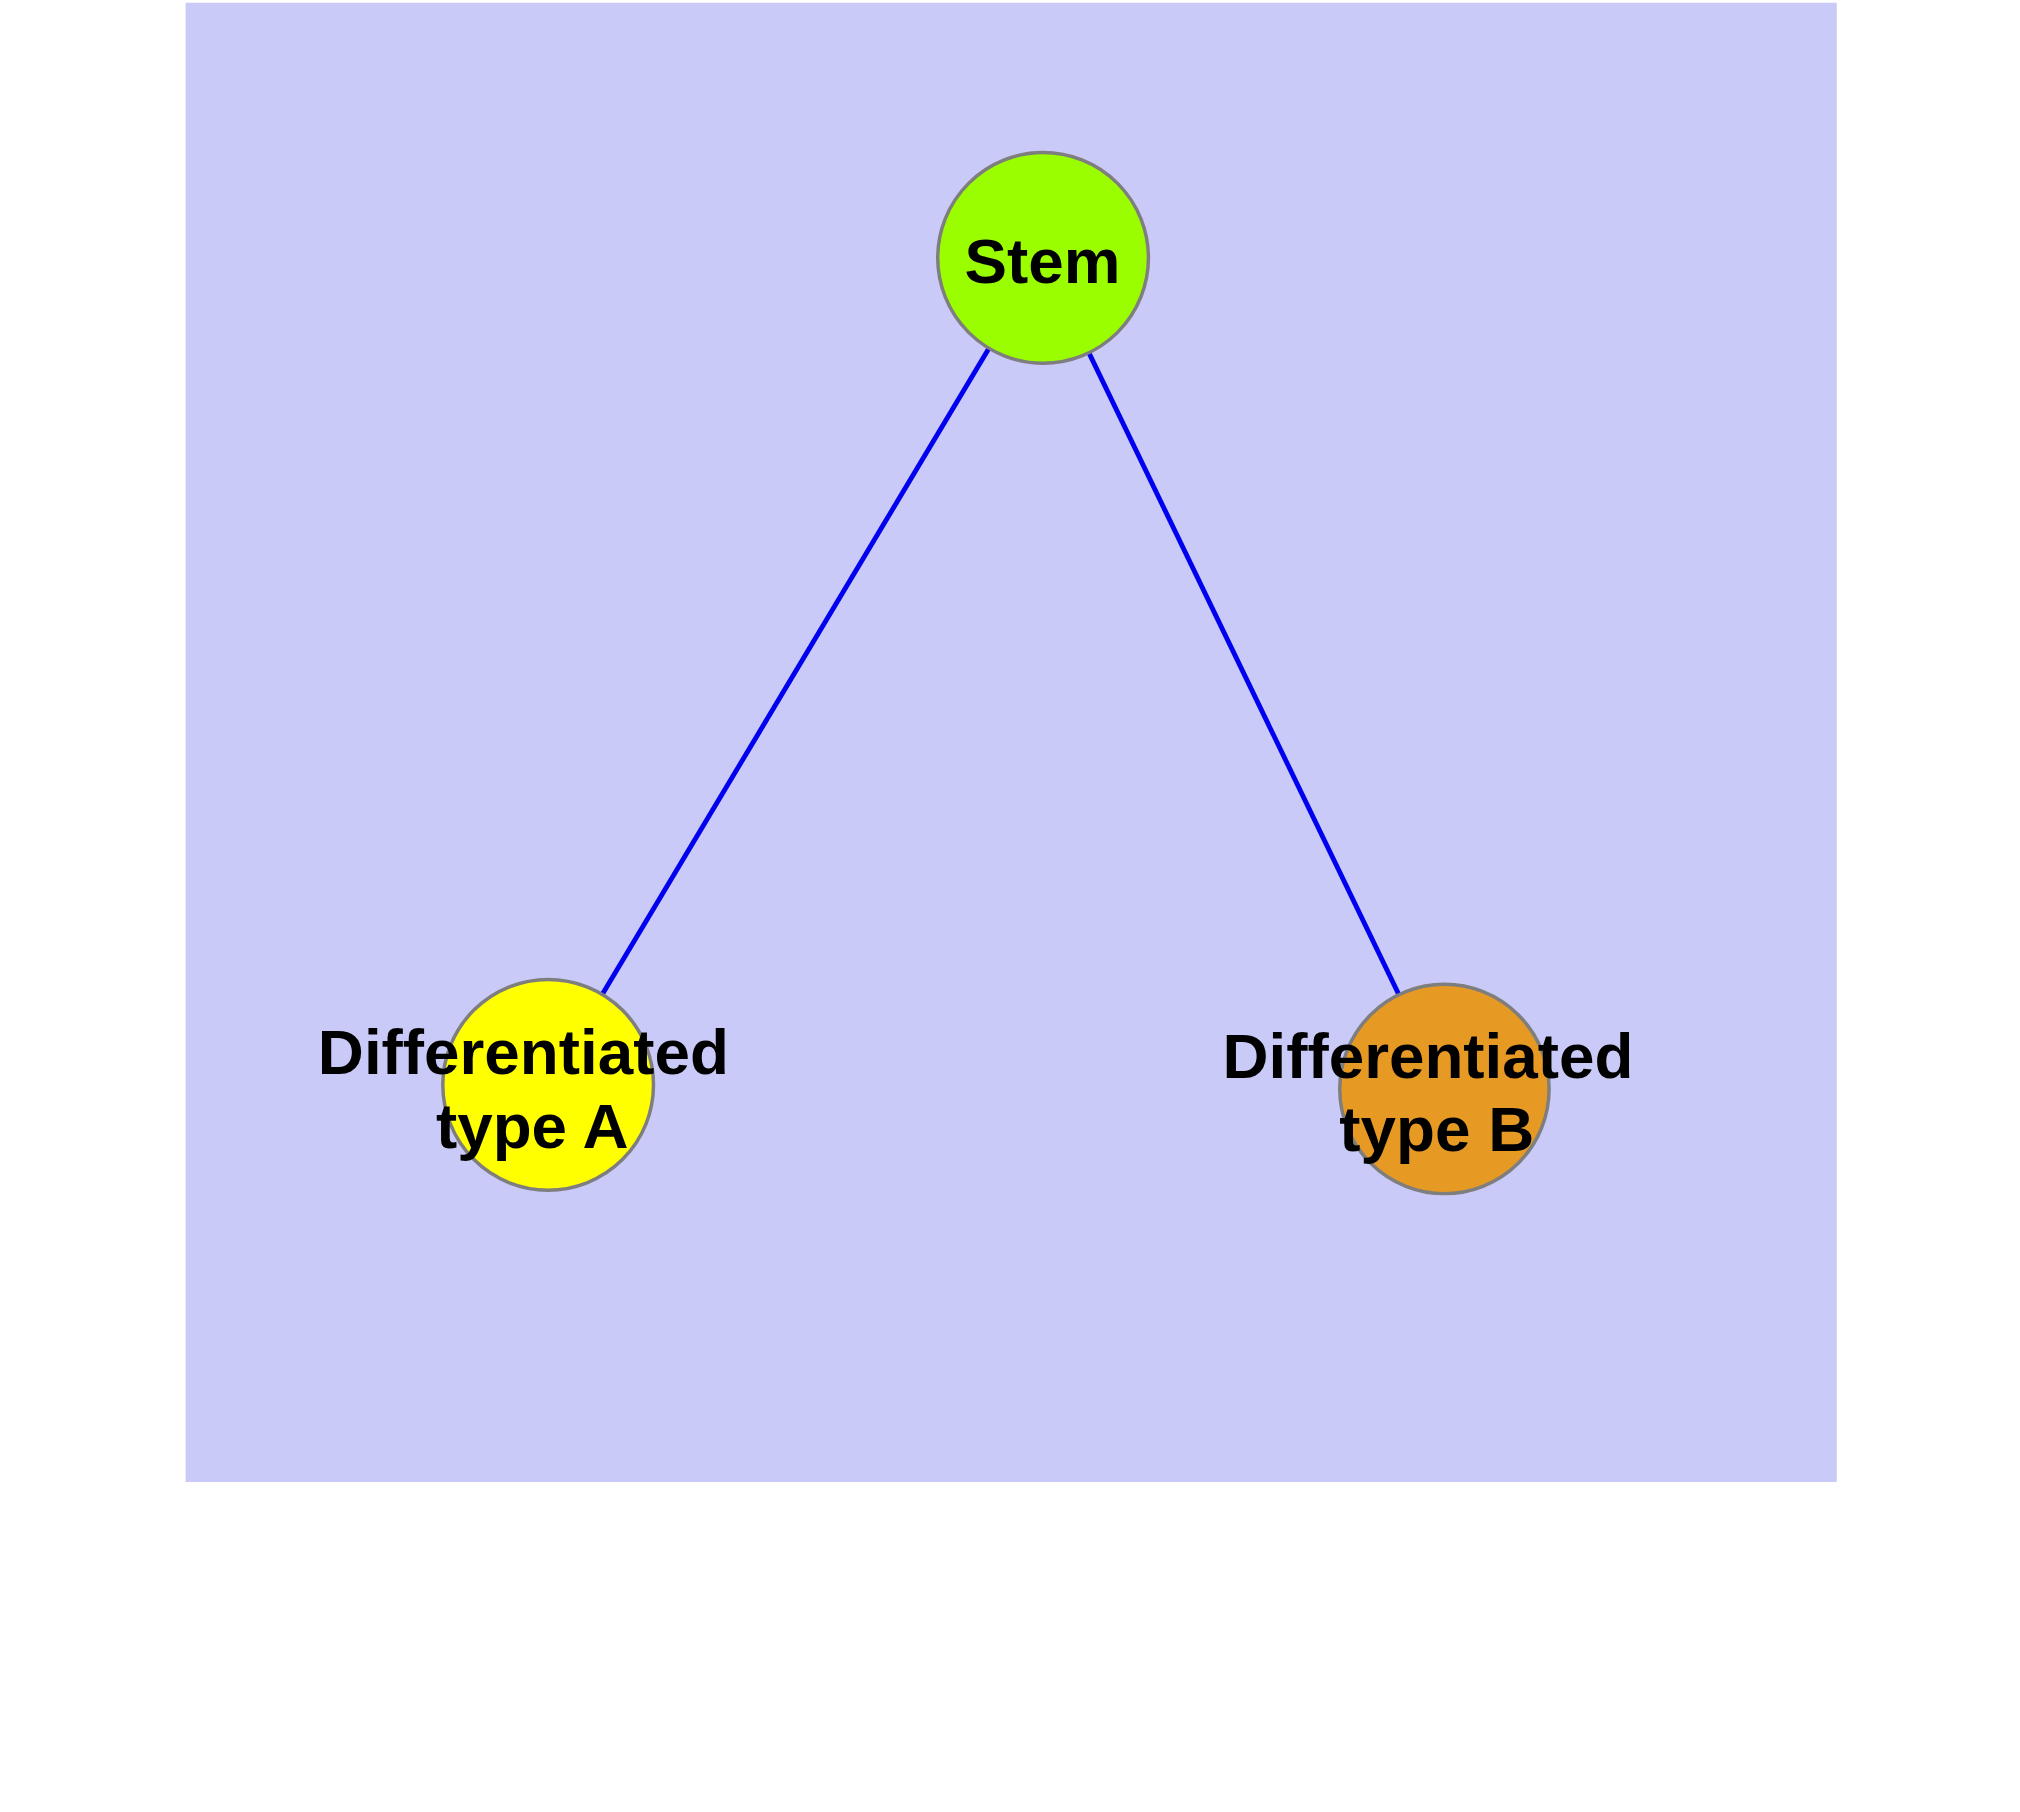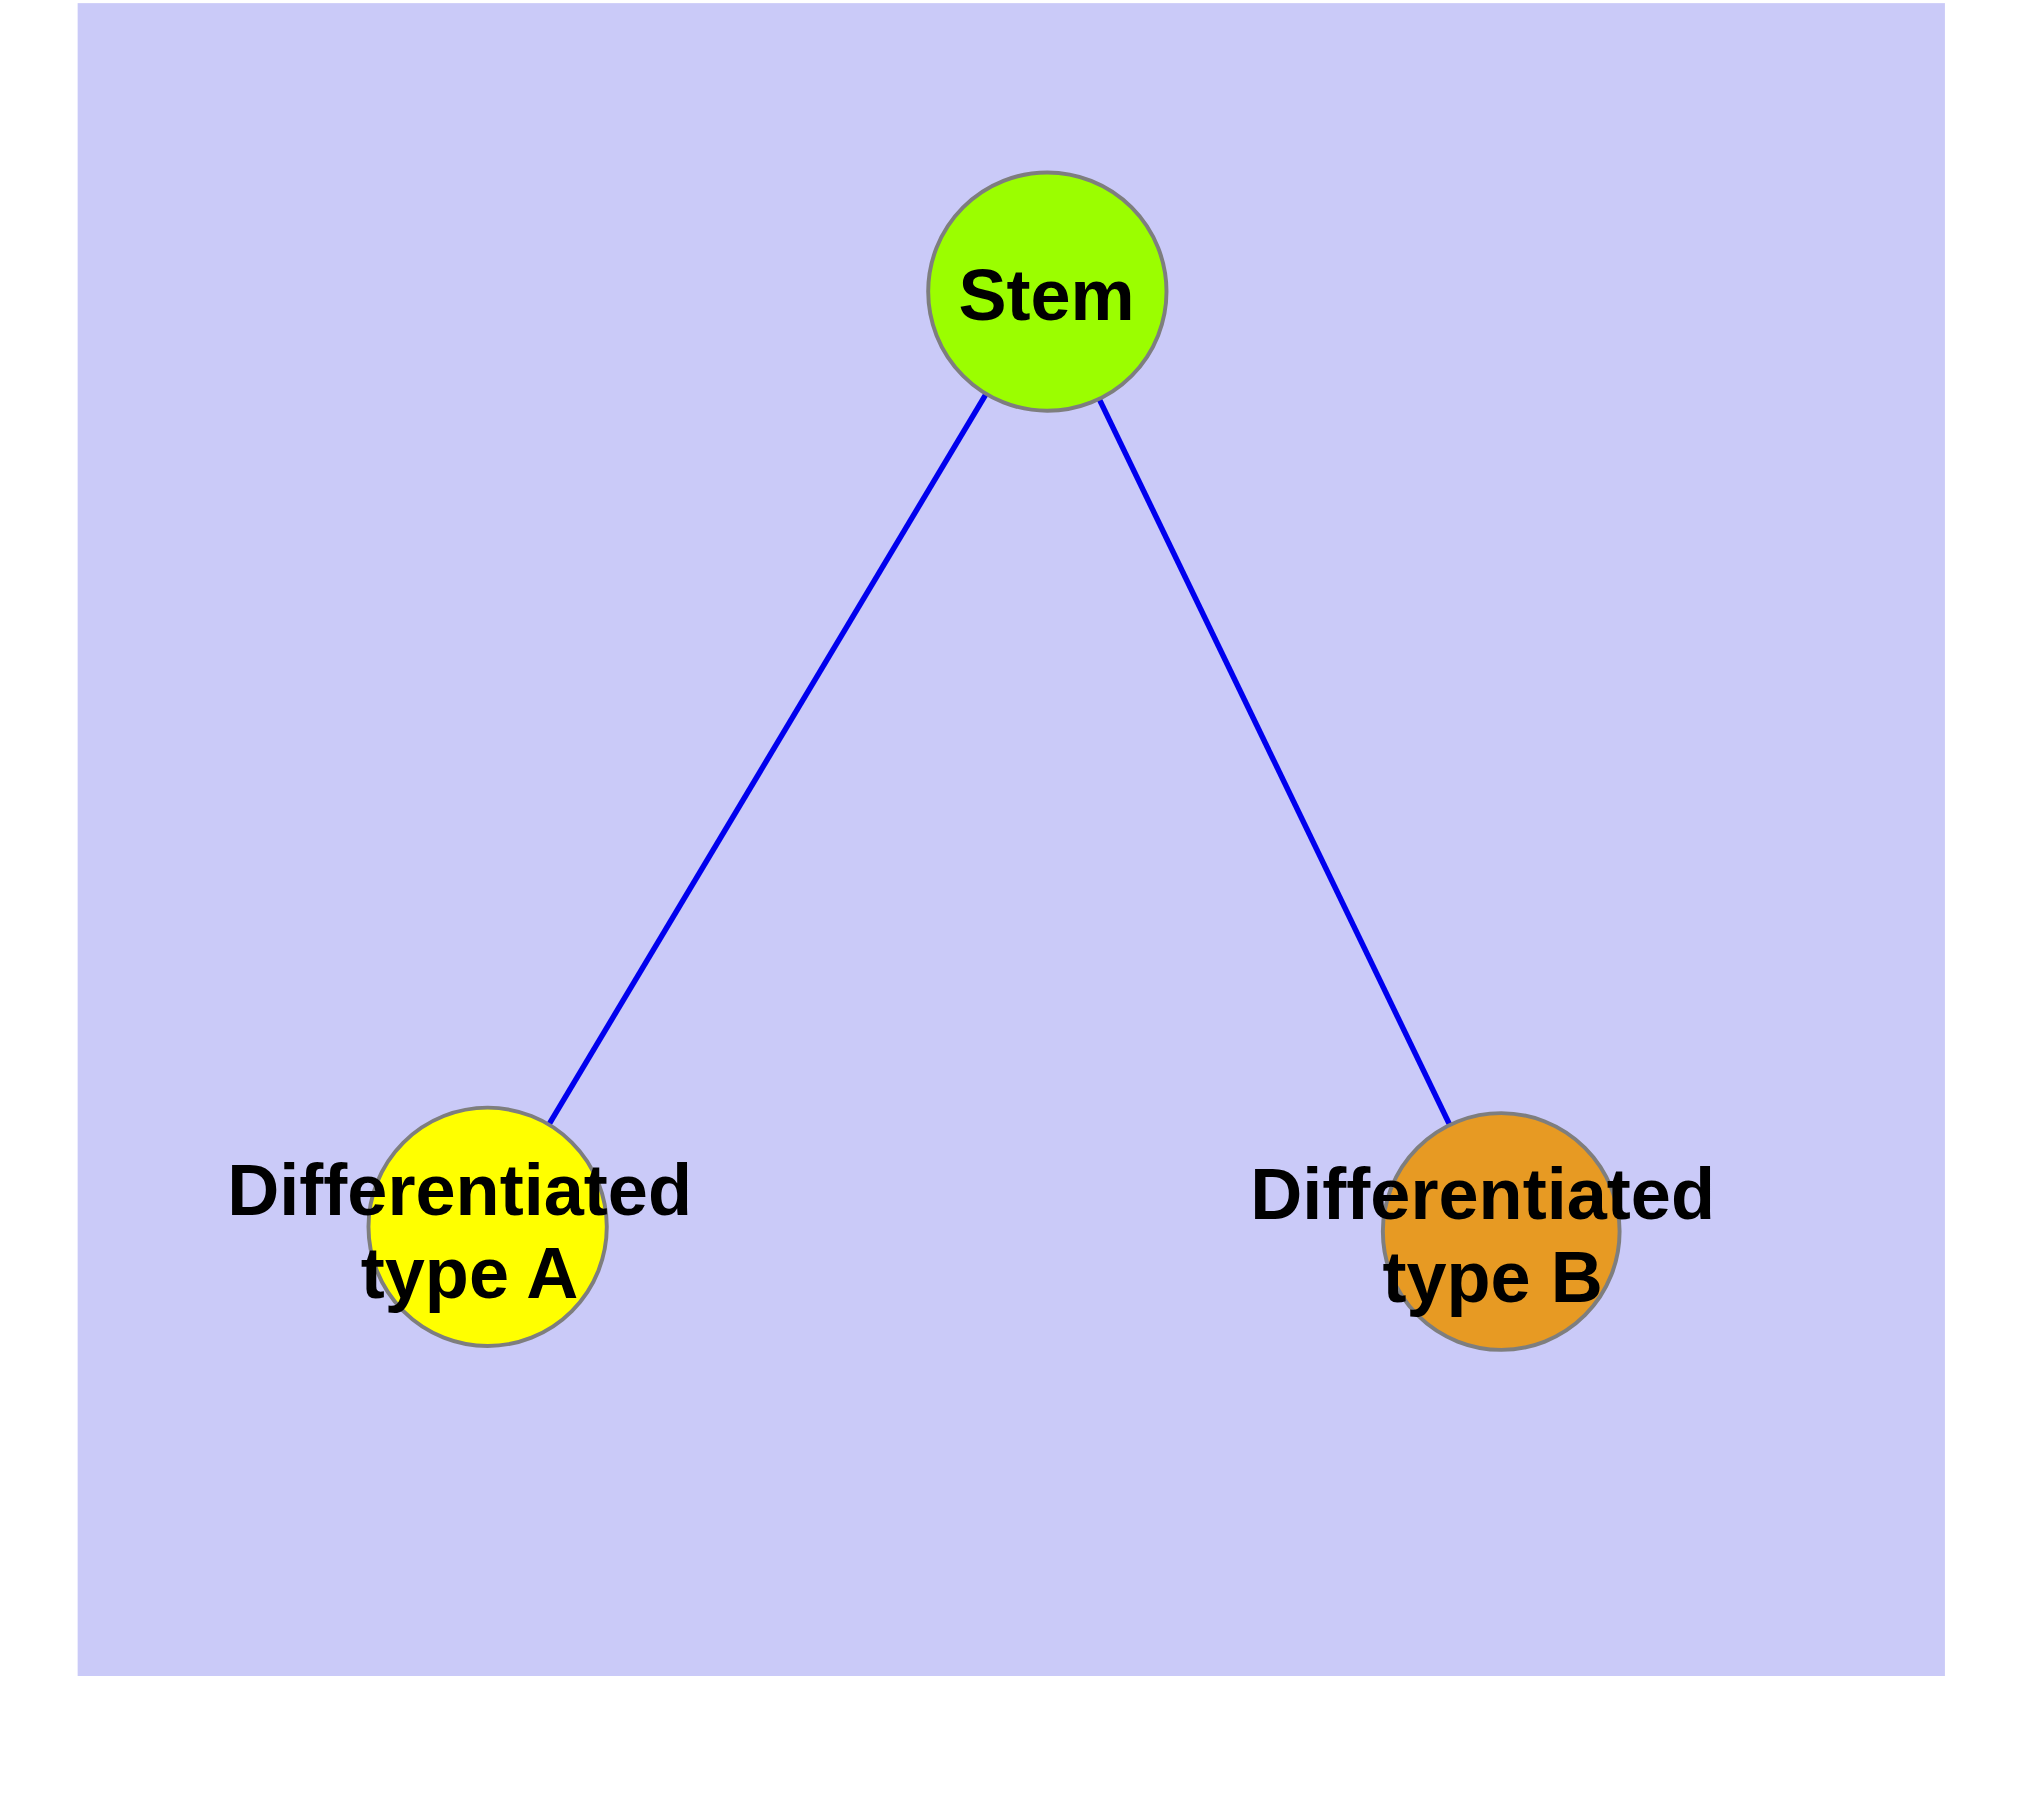--- a/index.html
+++ b/index.html
@@ -6,21 +6,21 @@
     margin: 0;
     padding: 0;
     width: 2021px;
     height: 1812px;
     overflow: hidden;
     background: #ffffff;
   }
   .graph-canvas {
     position: relative;
     width: 2021px;
-    height: 1676px;
+    height: 1482px;
   }
   .graph-canvas svg {
     display: block;
     width: 100%;
     height: 100%;
   }
   .edge {
     stroke-width: 7px;
     fill: none;
   }

